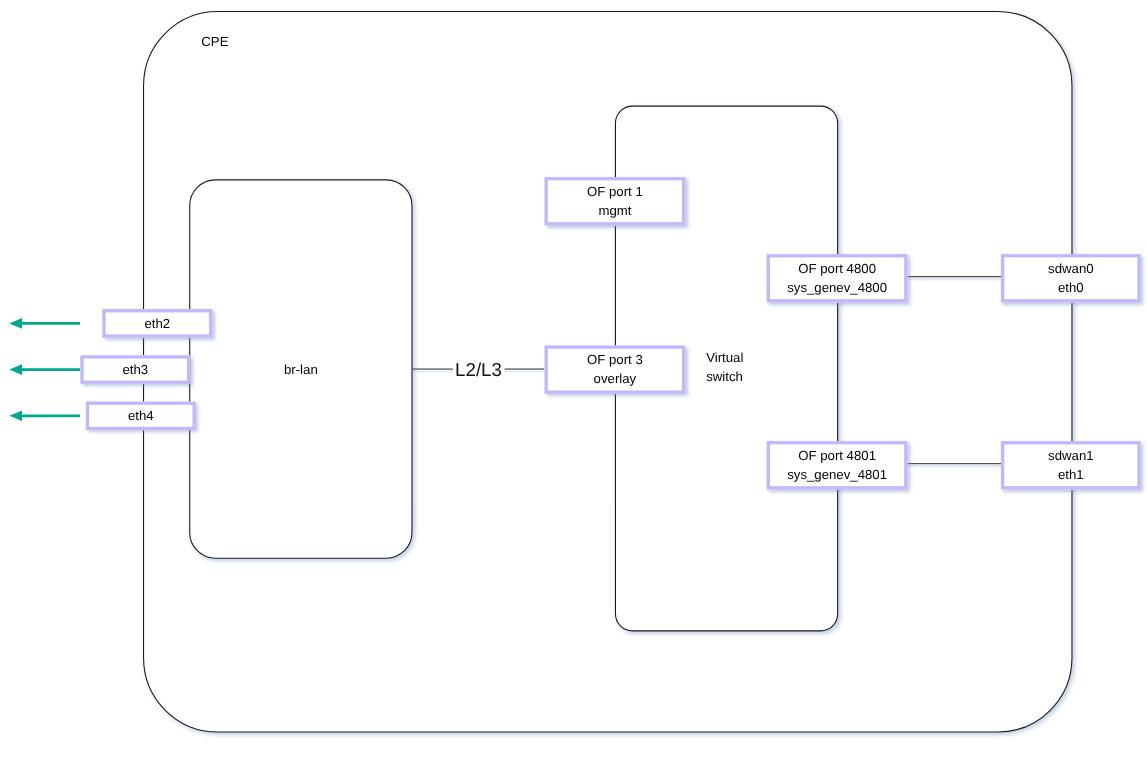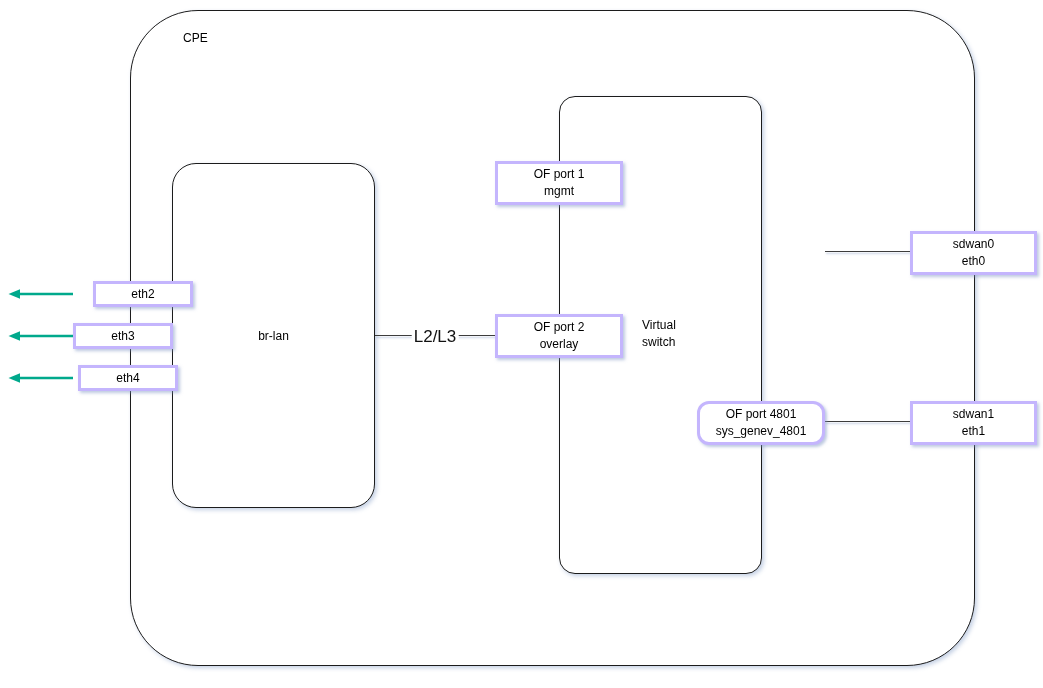--- a/index.html
+++ b/index.html
@@ -99,24 +99,28 @@
   </div>
   <div class="node" style="left:78px;top:365px;width:100px;height:26px;">
     <span>eth4</span>
   </div>
 
   <div class="node" style="left:495px;top:161px;width:128px;height:44px;">
     <span>OF port 1</span>
     <span>mgmt</span>
   </div>
   <div class="node" style="left:495px;top:314px;width:128px;height:44px;">
-    <span>OF port 2</span>
+    <span>OF port 3</span>
     <span>overlay</span>
   </div>
-  <div class="node" style="left:697px;top:401px;width:128px;height:44px;border-radius:12px;">
+  <div class="node" style="left:697px;top:231px;width:128px;height:44px;">
+    <span>OF port 4800</span>
+    <span>sys_genev_4800</span>
+  </div>
+  <div class="node" style="left:697px;top:401px;width:128px;height:44px;">
     <span>OF port 4801</span>
     <span>sys_genev_4801</span>
   </div>
 
   <div class="node" style="left:910px;top:231px;width:127px;height:44px;">
     <span>sdwan0</span>
     <span>eth0</span>
   </div>
   <div class="node" style="left:910px;top:401px;width:127px;height:44px;">
     <span>sdwan1</span>

